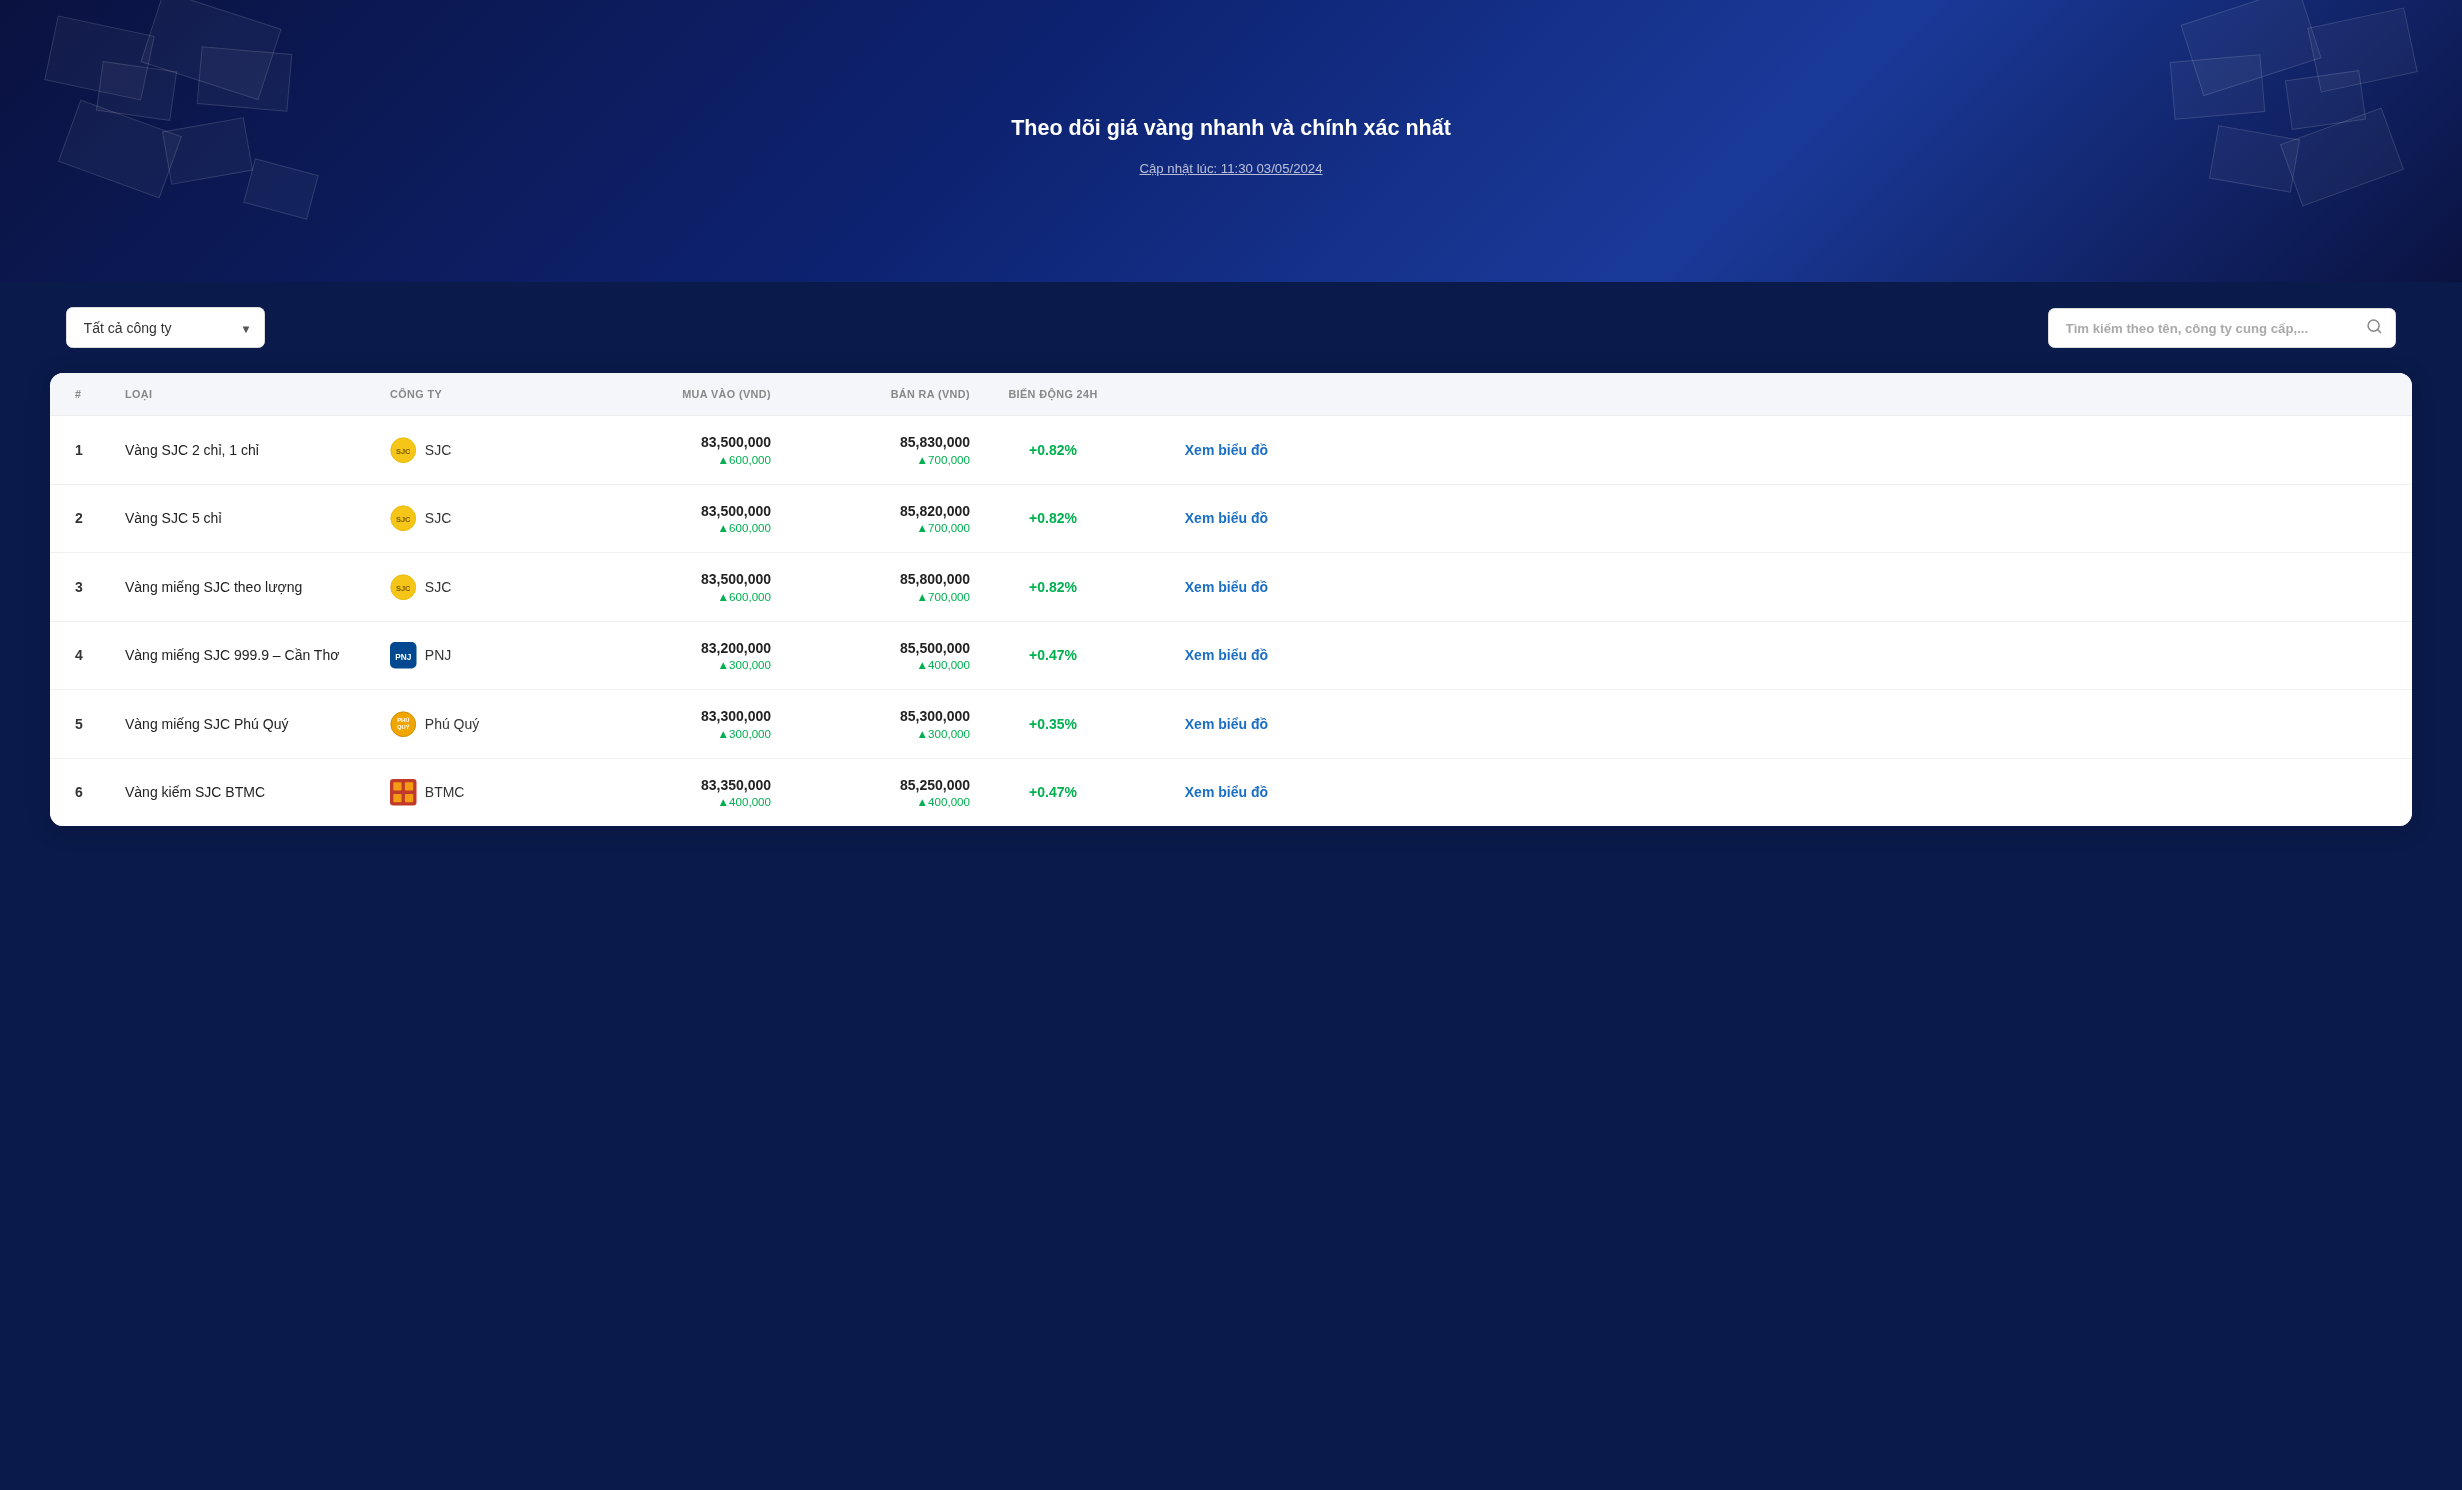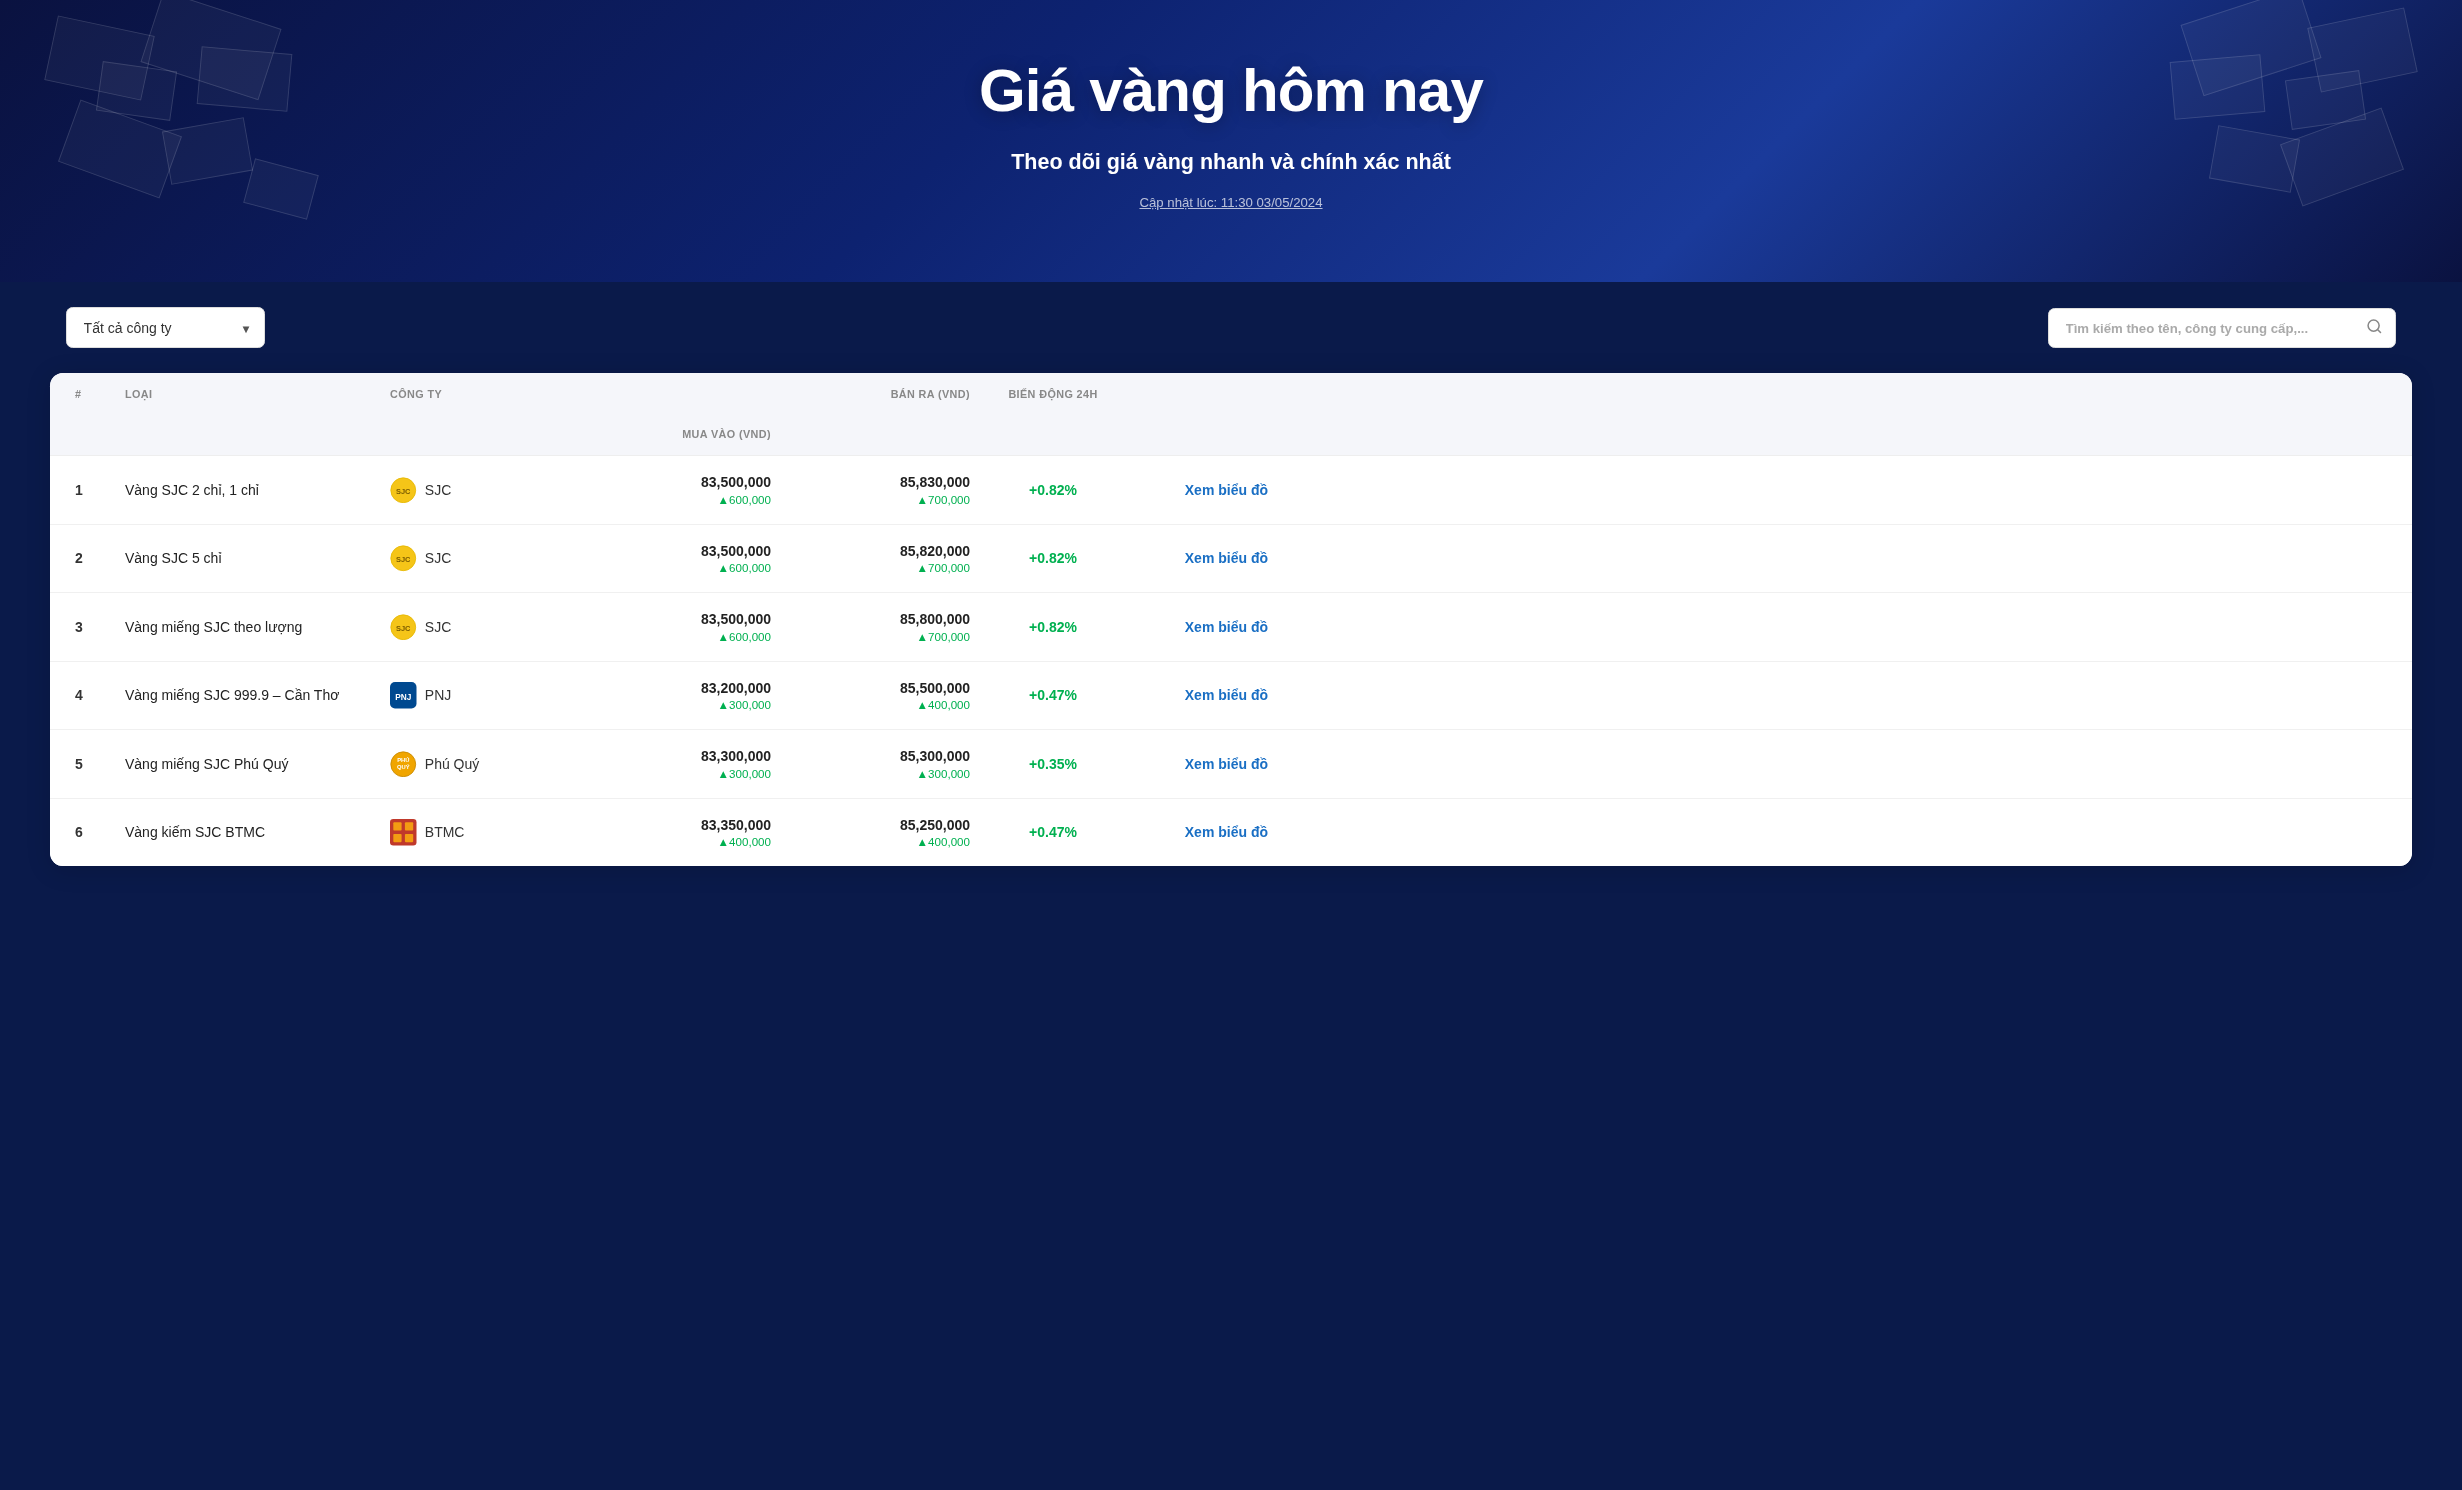--- a/index.html
+++ b/index.html
@@ -248,21 +248,20 @@
   <div class="bg-box" style="width:83px;height:54px;top:124px;left:166px;transform:rotate(-10deg);"></div>
   <div class="bg-box" style="width:66px;height:46px;top:166px;left:248px;transform:rotate(15deg);"></div>
 
   <div class="bg-box" style="width:99px;height:66px;top:16.6px;right:50px;transform:rotate(-12deg);"></div>
   <div class="bg-box" style="width:75px;height:50px;top:75px;right:99px;transform:rotate(-8deg);"></div>
   <div class="bg-box" style="width:124px;height:75px;top:4.1px;right:149px;transform:rotate(-18deg);"></div>
   <div class="bg-box" style="width:91px;height:58px;top:58px;right:199px;transform:rotate(-5deg);"></div>
   <div class="bg-box" style="width:108px;height:66px;top:124px;right:66px;transform:rotate(-20deg);"></div>
   <div class="bg-box" style="width:83px;height:54px;top:132px;right:166px;transform:rotate(10deg);"></div>
 
-  <h1 class="hero-title">Giá vàng hôm nay</h1>
   <p class="hero-subtitle">Theo dõi giá vàng nhanh và chính xác nhất</p>
   <p class="hero-update">Cập nhật lúc: 11:30 03/05/2024</p>
 </div>
 
 <div class="controls-bar">
   <div class="dropdown-wrapper">
     <select class="company-dropdown">
       <option>Tất cả công ty</option>
       <option>SJC</option>
       <option>PNJ</option>
@@ -282,21 +281,21 @@
     </span>
   </div>
 </div>
 
 <div class="table-container">
 
   <div class="table-header-row">
     <div class="th">#</div>
     <div class="th">LOẠI</div>
     <div class="th">CÔNG TY</div>
-    <div class="th" style="text-align:right;margin-top:40px;">MUA VÀO (VND)</div>
+    <div class="th" style="text-align:right;">MUA VÀO (VND)</div>
     <div class="th" style="text-align:right;">BÁN RA (VND)</div>
     <div class="th" style="text-align:center;">BIẾN ĐỘNG 24H</div>
     <div class="th"></div>
   </div>
 
   <div id="table-body">
       <div class="table-row">
     <div class="cell-num">1</div>
     <div class="cell-loai">Vàng SJC 2 chỉ, 1 chỉ</div>
     <div class="cell-company">

